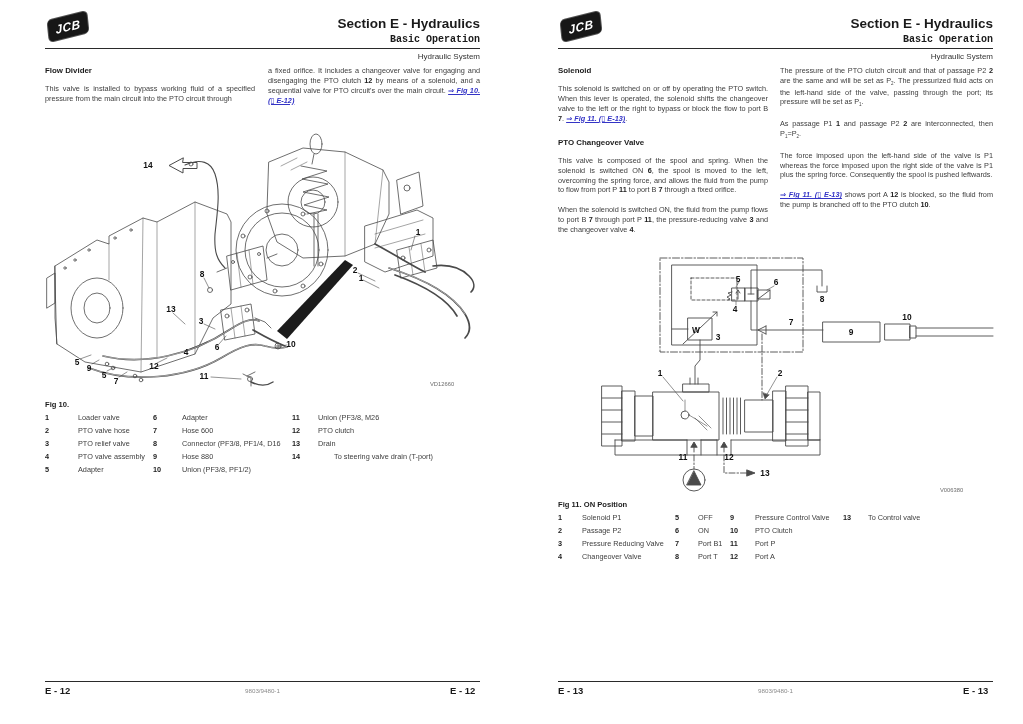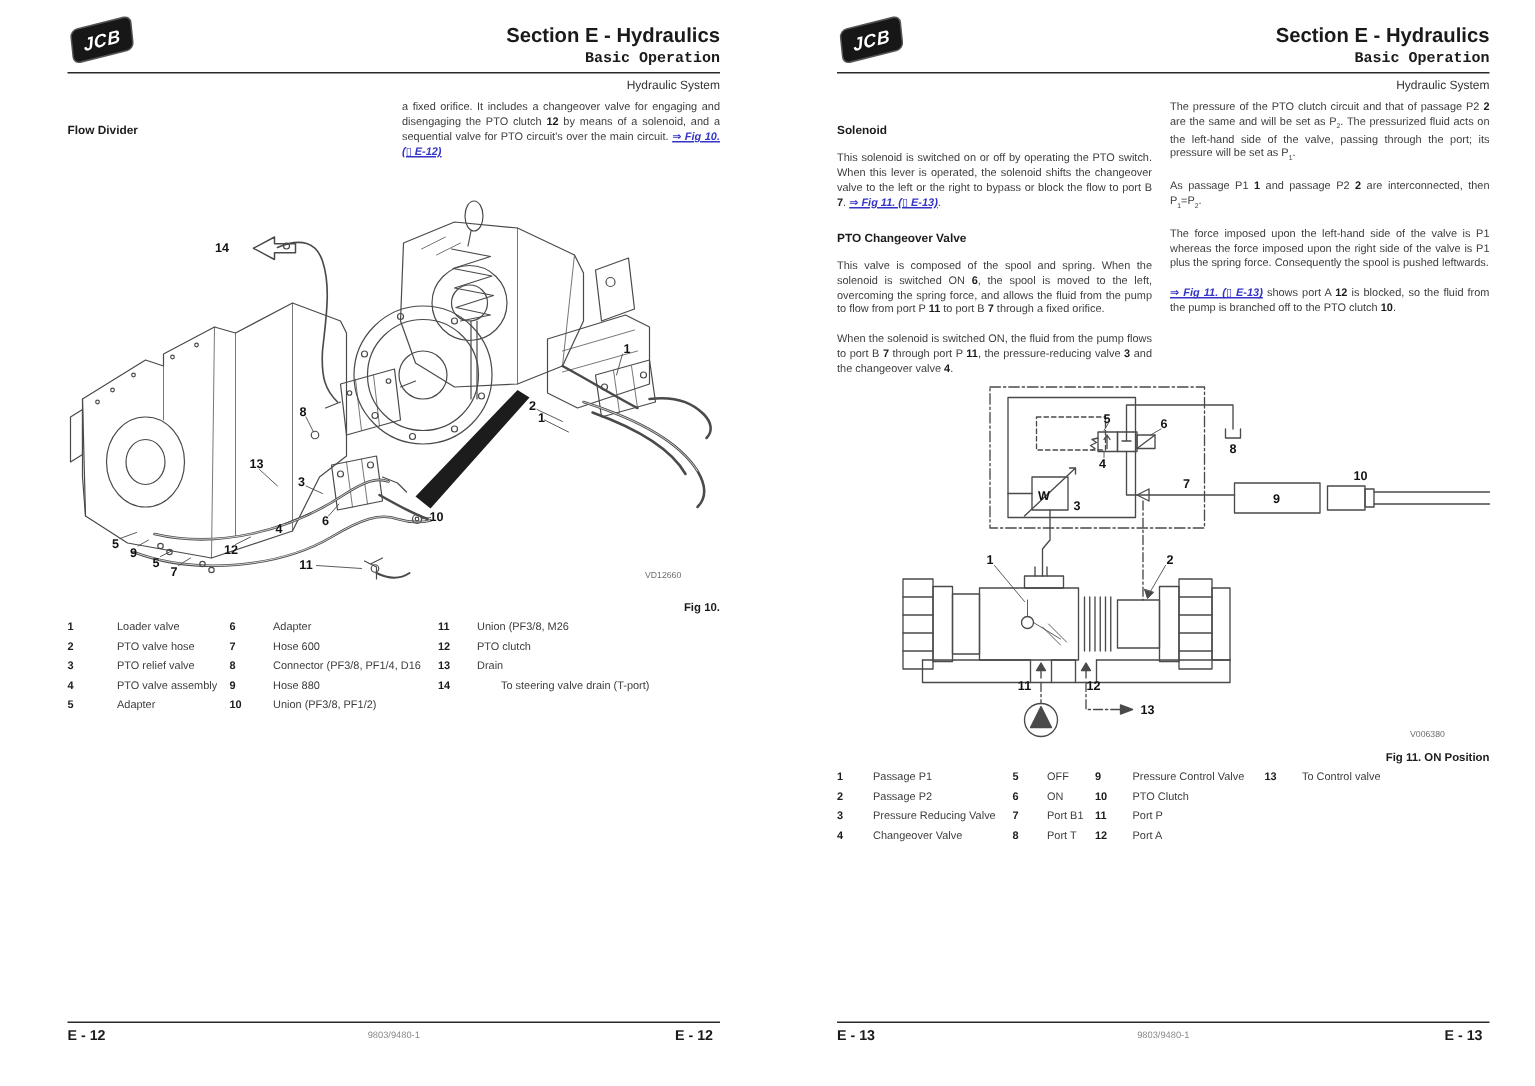--- a/index.html
+++ b/index.html
@@ -11,31 +11,31 @@
             box-shadow:0 0 0 1px #555;}
   .jcb-logo span{color:#fff;font-weight:bold;font-style:italic;font-size:12px;letter-spacing:0.5px;
             text-shadow:0 0 1px #000;}
   .hdr-block{position:absolute;width:435px;text-align:right;}
   .hdr-section{font-size:13.5px;font-weight:bold;color:#1a1a1a;line-height:1.1;}
   .hdr-sub{font-size:10px;font-weight:bold;color:#1a1a1a;margin-top:2px;font-family:Liberation Mono, monospace;}
   .rule{position:absolute;height:0;border-top:1.4px solid #2a2a2a;}
   .hdr-system{position:absolute;width:435px;text-align:right;font-size:8px;color:#333;}
   
   .bcol{position:absolute;width:210px;}
-  .bcol h3{font-size:7.9px;font-weight:bold;color:#1c1c1c;margin:16px 0 9px 0;}
+  .bcol h3{font-size:7.9px;font-weight:bold;color:#1c1c1c;margin:0 0 9px 0;}
   .bcol h3.second{margin-top:14px;}
   .bcol p{font-size:7.3px;line-height:1.36;text-align:justify;margin:0 0 10px 0;color:#3d3d3d;}
   .b{font-weight:bold;color:#1c1c1c;}
   .lnk{color:#3434c6;font-weight:bold;font-style:italic;text-decoration:underline;cursor:pointer;}
   sub{font-size:0.62em;}
   
   .figure{position:absolute;}
   .callout{position:absolute;transform:translate(-50%,-50%);font-size:8.4px;font-weight:bold;color:#111;
            white-space:nowrap;}
-  .fig-caption{position:absolute;width:435px;text-align:right;font-size:7.6px;font-weight:bold;color:#1c1c1c;}
+  .fig-caption{position:absolute;width:435px;text-align:left;font-size:7.6px;font-weight:bold;color:#1c1c1c;}
   .fig-code{position:absolute;font-size:5.8px;color:#6d6d6d;}
   
   .legend{position:absolute;height:70px;}
   .lgn{position:absolute;font-size:7.3px;font-weight:bold;color:#1c1c1c;white-space:nowrap;}
   .lgl{position:absolute;font-size:7.3px;color:#3d3d3d;white-space:nowrap;}
   
   .ftr-page{position:absolute;font-size:9.5px;font-weight:bold;color:#1a1a1a;}
   .ftr-code{position:absolute;width:435px;text-align:center;font-size:6.2px;color:#8a8a8a;}
   
   #watermark{position:absolute;left:427px;top:289px;width:214px;height:122px;z-index:2;opacity:0.82;
@@ -56,20 +56,21 @@
     </div>
   <div class="hdr-block" style="left:45px;top:17px;">
     <div class="hdr-section">Section E - Hydraulics</div>
     <div class="hdr-sub">Basic Operation</div>
   </div>
   <div class="rule" style="left:45px;top:48px;width:435px;"></div>
   <div class="hdr-system" style="left:45px;top:52px;">Hydraulic System</div>
 
   <div class="bcol" style="left:45px;top:66px;">
     <h3>Flow Divider</h3>
+    <p><span>This valve is installed to bypass working fluid of a specified pressure from the main circuit into the PTO circuit through</span></p>
   </div>
   <div class="bcol" style="left:268px;top:66px;width:212px;">
     <p><span>a fixed orifice. It includes a changeover valve for engaging and disengaging the PTO clutch </span><span class="b">12</span><span> by means of a solenoid, and a sequential valve for PTO circuit's over the main circuit. </span><span class="lnk">⇒ Fig 10. (▯ E-12)</span></p>
   </div>
 
   <div class="figure z1" style="left:45px;top:118px;width:480px;height:282px;">
     <svg width="480" height="282" viewBox="0 0 480 282">
       <g fill="none" stroke="#4a4a4a" stroke-width="0.8" stroke-linejoin="round" stroke-linecap="round">
 
         <path d="M10,148 L52,122 L64,126 L64,118 L98,100 L112,104 L150,84 L182,96 L186,104 L186,186 L168,200 L150,236 L96,254 L40,244 L12,226 Z"></path>
@@ -313,21 +314,21 @@
           <path d="M179,38 L172,42"></path>
         </g>
       </g>
     </svg>
   <span class="callout" style="left: 65px; top: 125px;">1</span><span class="callout" style="left: 185px; top: 125px;">2</span><span class="callout" style="left: 123px; top: 89px;">3</span><span class="callout" style="left: 140px; top: 61px;">4</span><span class="callout" style="left: 143px; top: 31px;">5</span><span class="callout" style="left: 181px; top: 34px;">6</span><span class="callout" style="left: 196px; top: 74px;">7</span><span class="callout" style="left: 227px; top: 51px;">8</span><span class="callout" style="left: 256px; top: 84px;">9</span><span class="callout" style="left: 312px; top: 69px;">10</span><span class="callout" style="left: 88px; top: 209px;">11</span><span class="callout" style="left: 134px; top: 209px;">12</span><span class="callout" style="left: 170px; top: 225px;">13</span><span class="callout" style="left: 101px; top: 82px;">W</span></div>
   <div class="fig-code" style="left:940px;top:487px;">V006380</div>
   <div class="fig-caption" style="left:558px;top:500px;">Fig 11. ON Position</div>
 
   <div class="legend" style="left:558px;top:513px;width:435px;">
       <span class="lgn" style="left: 0px; top: 0px;">1</span>
-      <span class="lgl" style="left: 24px; top: 0px;">Passage P1</span>
+      <span class="lgl" style="left: 24px; top: 0px;">Solenoid P1</span>
       <span class="lgn" style="left: 0px; top: 13px;">2</span>
       <span class="lgl" style="left: 24px; top: 13px;">Passage P2</span>
       <span class="lgn" style="left: 0px; top: 26px;">3</span>
       <span class="lgl" style="left: 24px; top: 26px;">Pressure Reducing Valve</span>
       <span class="lgn" style="left: 0px; top: 39px;">4</span>
       <span class="lgl" style="left: 24px; top: 39px;">Changeover Valve</span>
       <span class="lgn" style="left: 117px; top: 0px;">5</span>
       <span class="lgl" style="left: 140px; top: 0px;">OFF</span>
       <span class="lgn" style="left: 117px; top: 13px;">6</span>
       <span class="lgl" style="left: 140px; top: 13px;">ON</span>

